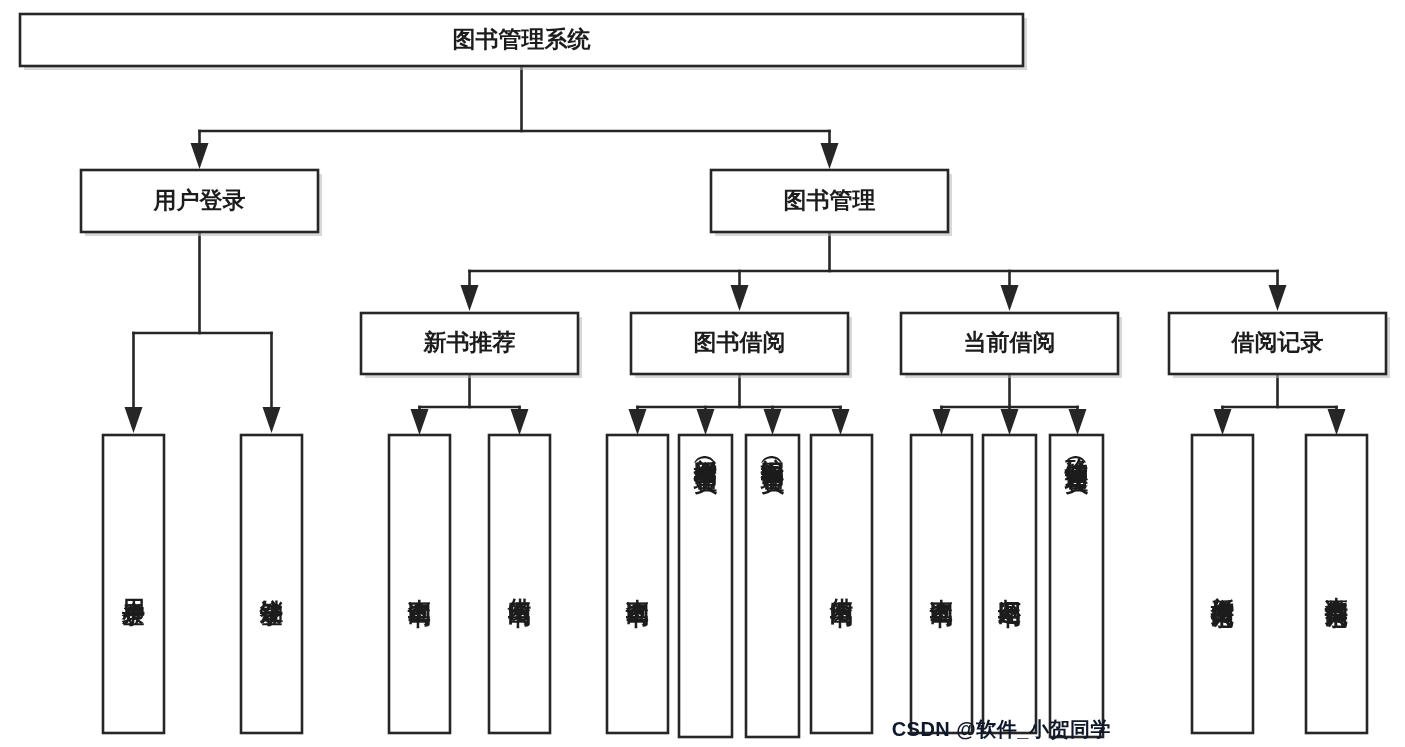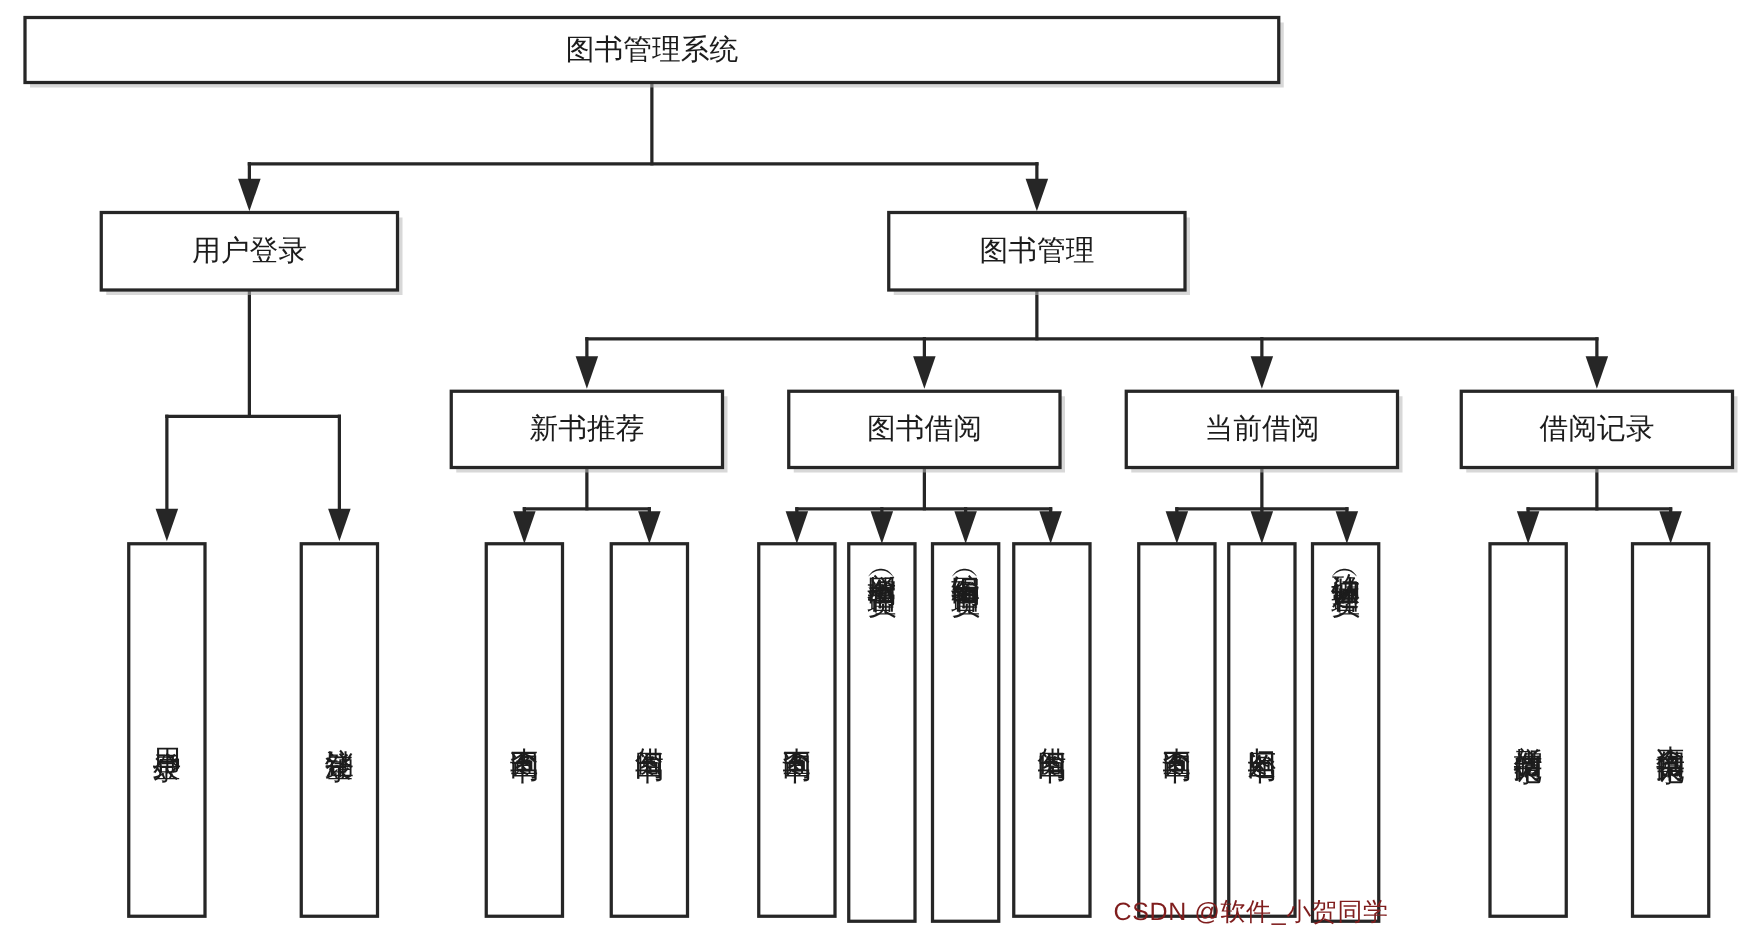--- a/index.html
+++ b/index.html
@@ -11,20 +11,21 @@
     width: 1405px;
     height: 747px;
     font-family: "Liberation Sans", "DejaVu Sans", sans-serif;
     overflow: hidden;
   }
   #diagram-root {
     position: relative;
     width: 1119px;
     height: 747px;
     background: #ffffff;
+    font-weight: bold;
   }
   svg#diagram-canvas {
     position: absolute;
     top: 0;
     left: 0;
     width: 1405px;
     height: 747px;
     display: block;
   }
   .node-box {
@@ -71,21 +72,21 @@
   }
   .leaf-label-wrap.top-align {
     align-items: flex-start;
   }
   .watermark {
     position: absolute;
     right: 8px;
     bottom: 4px;
     font-family: "Liberation Sans", "DejaVu Sans", sans-serif;
     font-size: 20px;
-    color: #7f1d1d;
+    color: #0f172a;
     letter-spacing: 0.5px;
     white-space: nowrap;
   }
 </style>
 </head>
 <body>
 
 <div id="diagram-root">
 
   <svg id="diagram-canvas" viewBox="0 0 1405 747" xmlns="http://www.w3.org/2000/svg">

